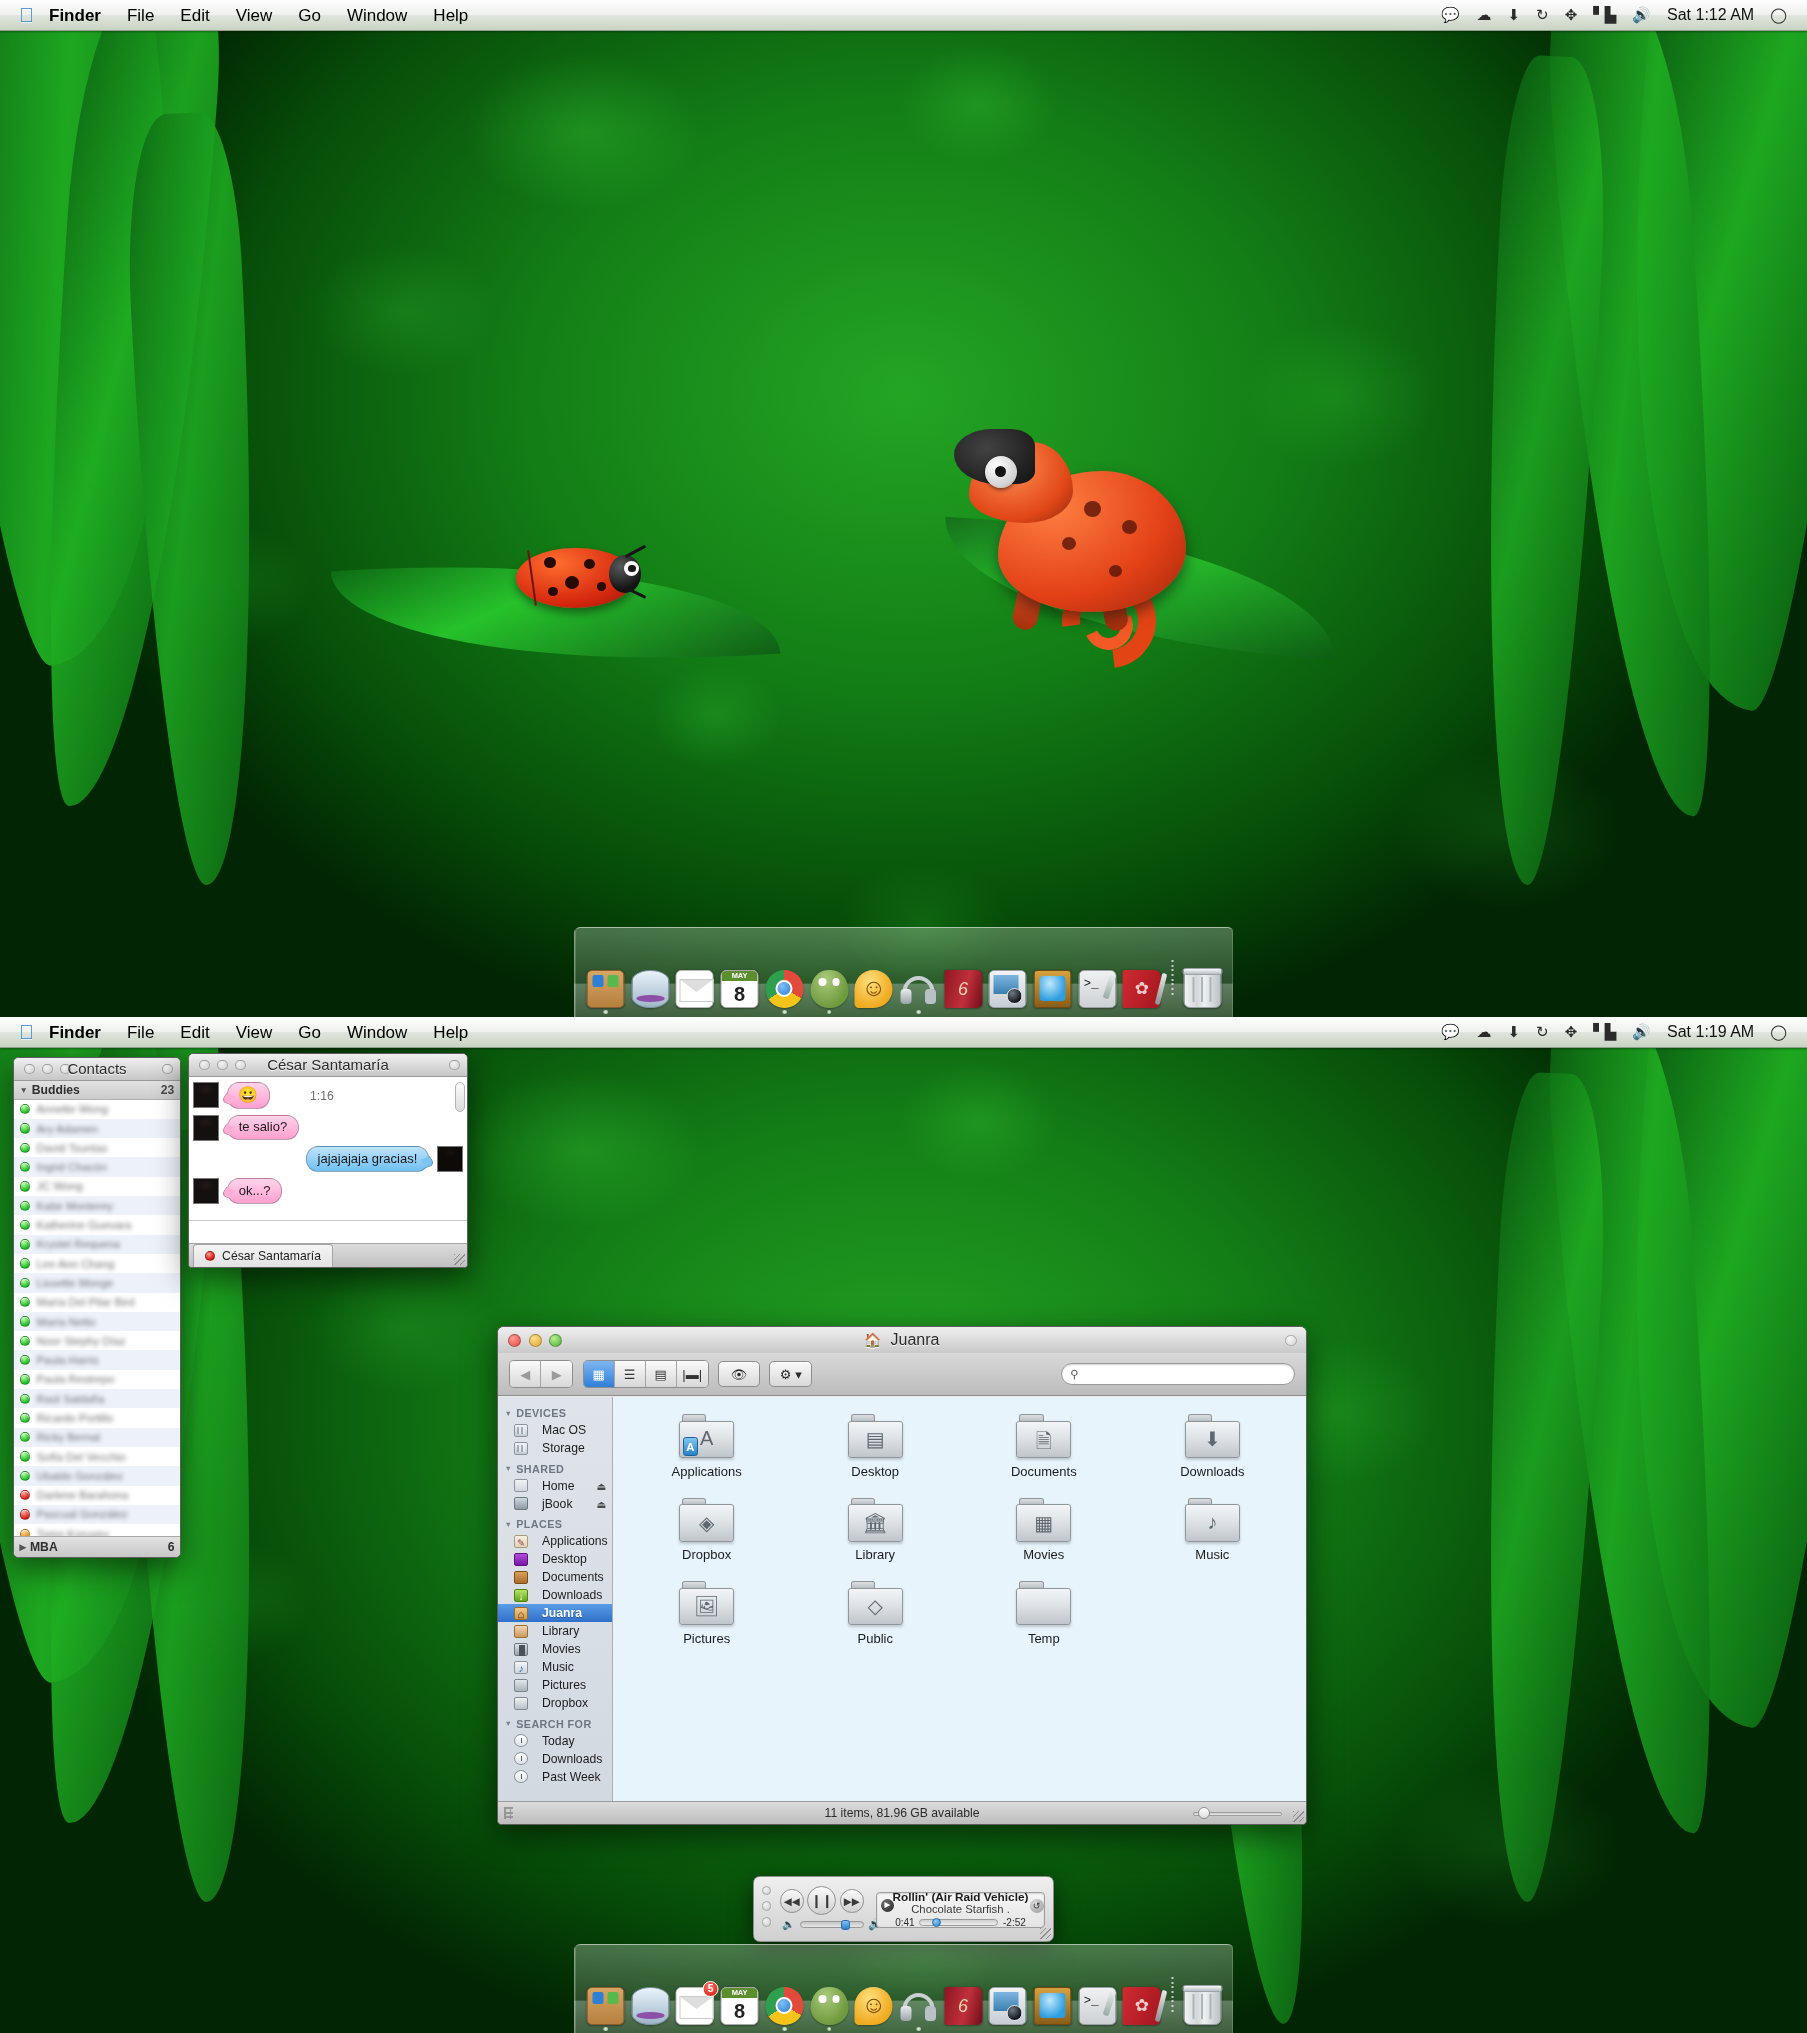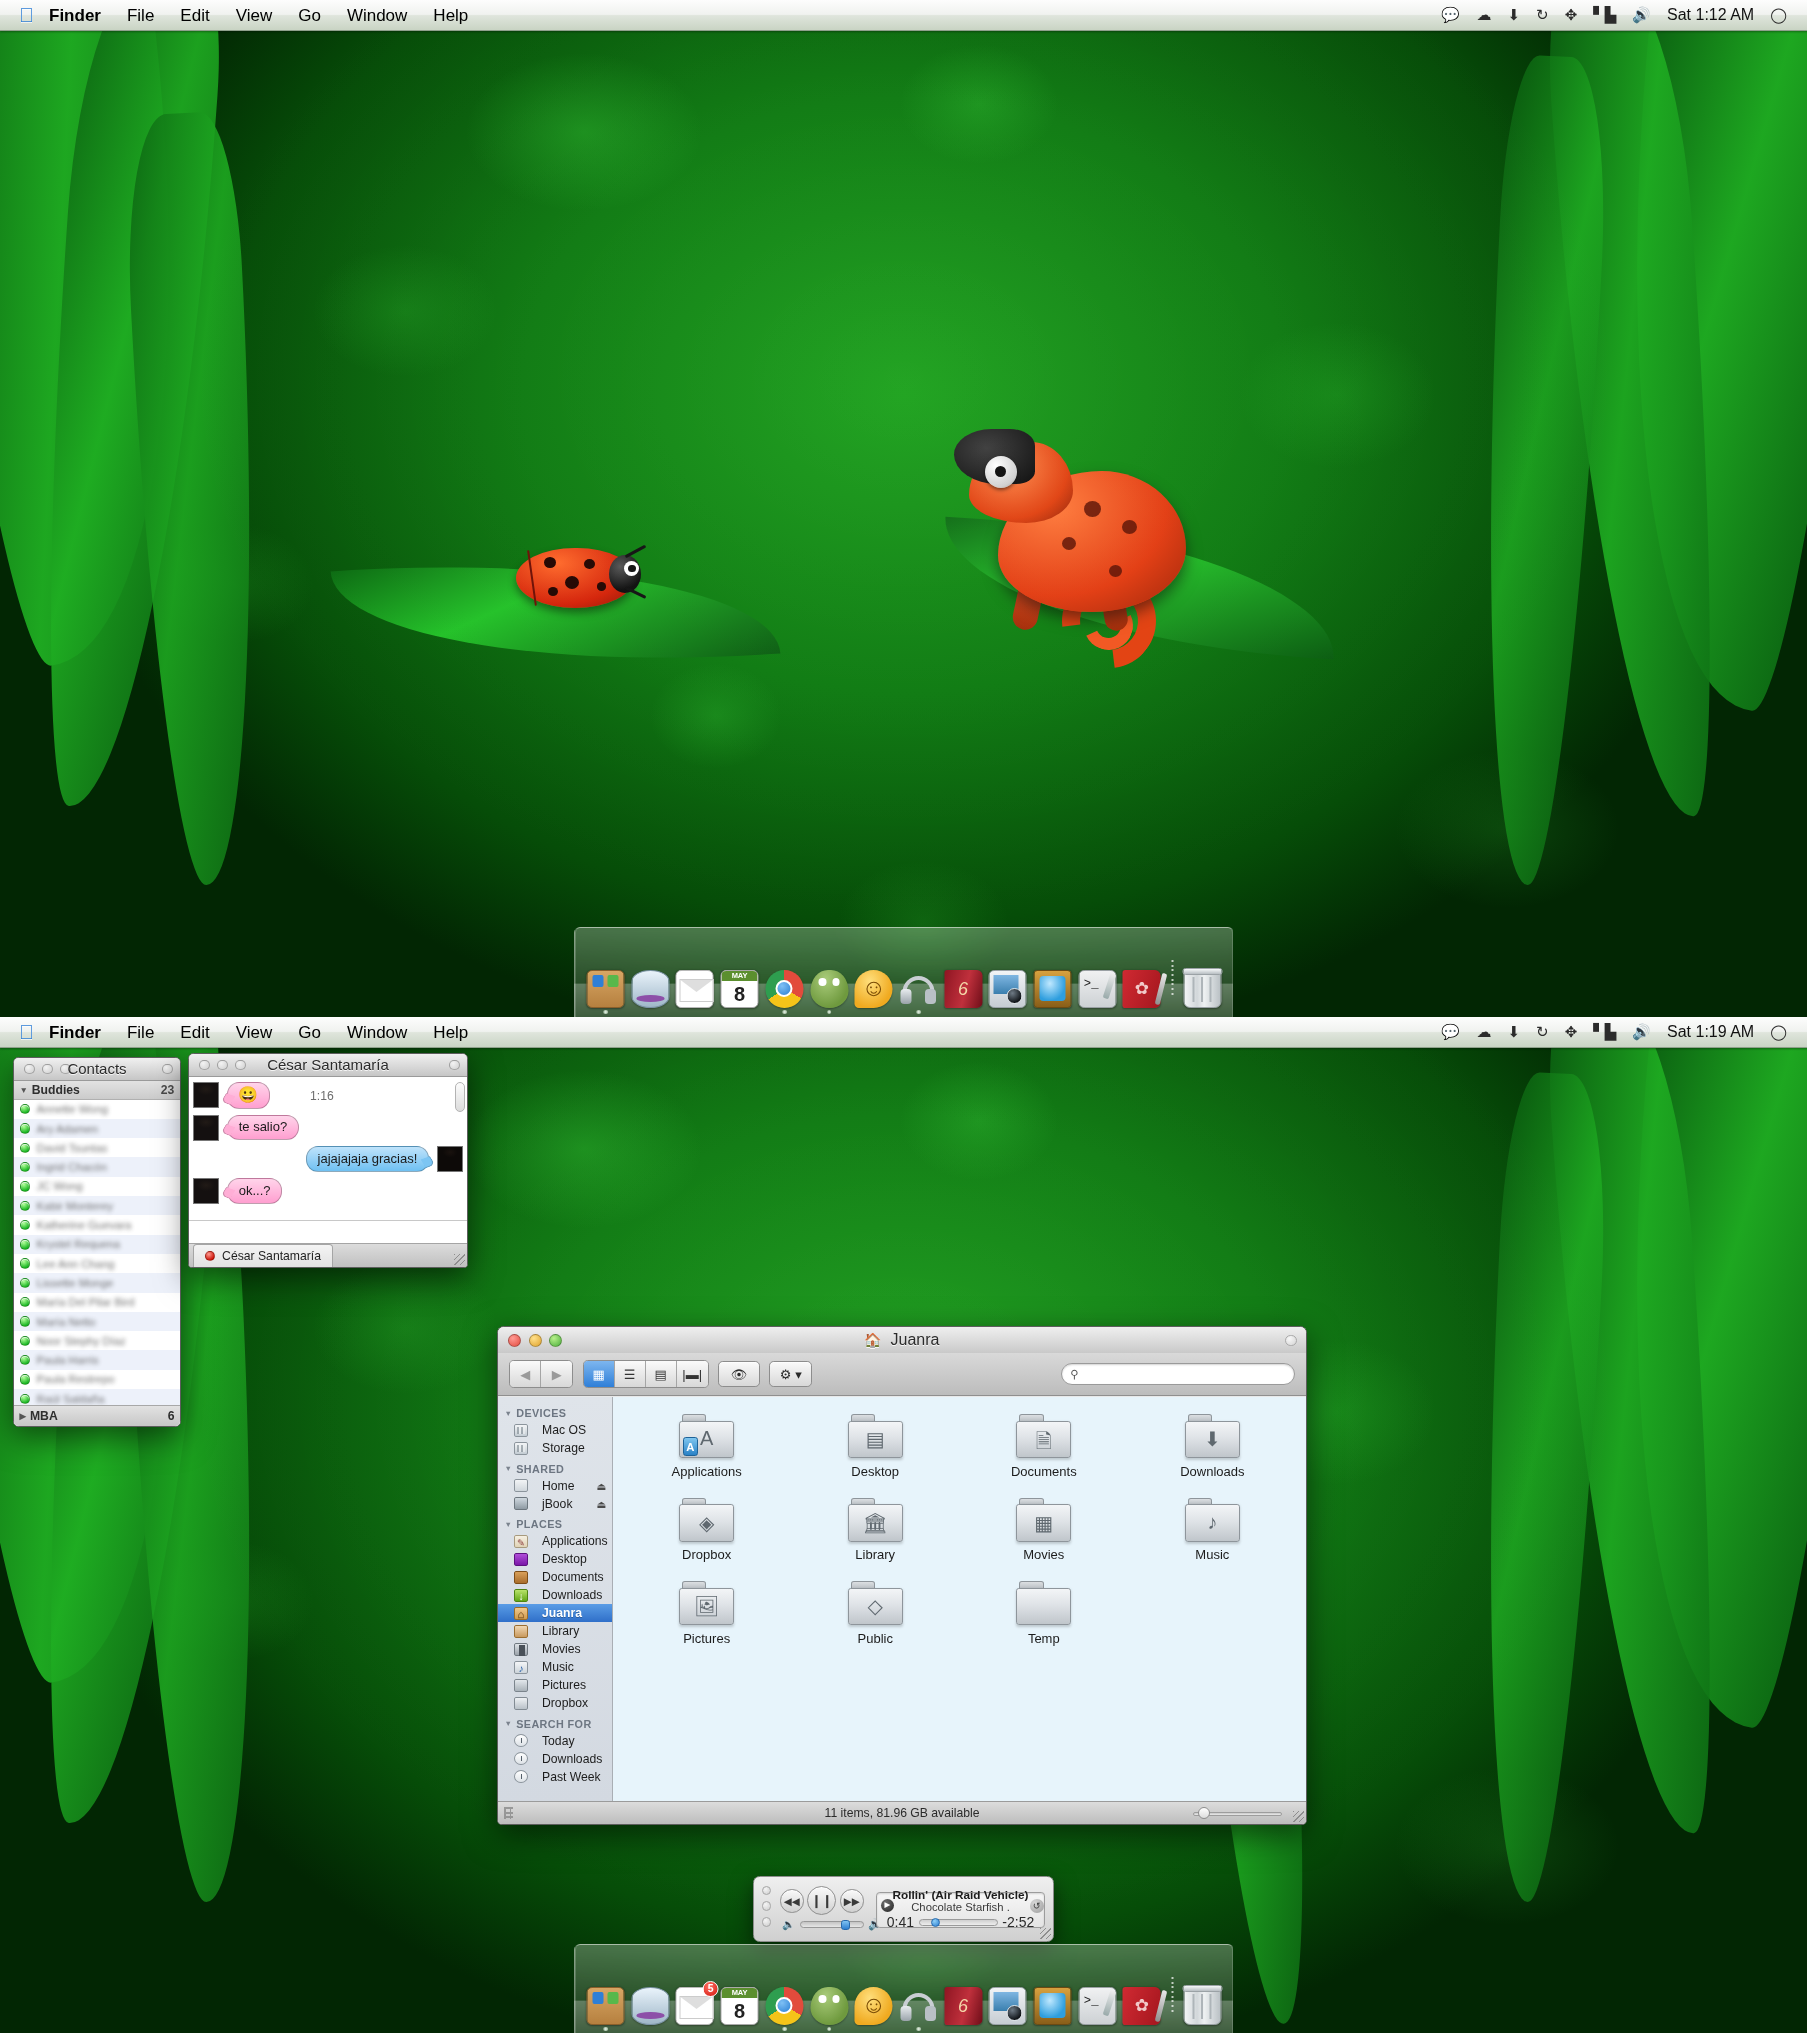--- a/index.html
+++ b/index.html
@@ -171,21 +171,21 @@
   .light { width:13px; height:13px; border-radius:50%; border:0.9px solid rgba(0,0,0,.28); }
   .light.red { background: radial-gradient(circle at 35% 30%, #ff9a93, #e34b3f); }
   .light.yellow { background: radial-gradient(circle at 35% 30%, #ffe08a, #e0a32d); }
   .light.green { background: radial-gradient(circle at 35% 30%, #b7f08a, #4caf3c); }
   .light.off { background: radial-gradient(circle at 35% 30%, #f3f3f3, #cfcfcf); }
   .win-title { position:absolute; left:0; right:0; text-align:center; font-size:16px; color:#2b2b2b;
     text-shadow:0 0.9px 0 rgba(255,255,255,.8); pointer-events:none; }
   .win-title.small { font-size:15px; }
 
   
-  #contacts-window { left:13px; top:1057px; width:168px; height:370px; border-radius:5.6px; }
+  #contacts-window { left:13px; top:1057px; width:168px; height:501px; border-radius:5.6px; }
   #contacts-window .titlebar { height:22.6px; }
   #contacts-window .lights .light { width:10.4px; height:10.4px; }
   .group-header { height:19px; background: linear-gradient(#e2e2e2,#cbcbcb); border-bottom:0.9px solid #b0b0b0;
     display:flex; align-items:center; padding:0 5.6px; font-size:12.2px; font-weight:bold; color:#2f2f2f; }
   .group-header .cnt { margin-left:auto; color:#4a4a4a; font-weight:bold; }
   .tri { margin-right:3.8px; font-size:8.5px; color:#555; }
   .buddy-list { background:#fff; overflow:hidden; }
   .buddy { display:flex; align-items:center; height:19.3px; padding:0 5.6px; font-size:11.3px; color:#3a3a3a; }
   .buddy:nth-child(even) { background:#edf1fa; }
   .status-dot { width:10.4px; height:10.4px; border-radius:50%; margin-right:6.6px; flex:0 0 auto;
@@ -338,21 +338,21 @@
   .tbtn.lg { width:29px; height:29px; font-size:13px; }
   .mini-vol { position:absolute; left:28px; top:41px; display:flex; align-items:center; gap:4.7px; }
   .vol-track { width:64px; height:7.5px; border-radius:3.8px; background: linear-gradient(#c4c4c4,#e6e6e6); border:0.9px solid #989898; position:relative; }
   .vol-knob { position:absolute; left:40px; top:-1.9px; width:9.4px; height:10.4px; border-radius:2.8px;
     background: linear-gradient(#7fc3f2,#2f7fd0); border:0.9px solid #2569ad; }
   .mini-info { position:absolute; left:122px; top:8.5px; width:169px; height:36px;
     background: linear-gradient(#f6f6f6,#e4e4e4); border:0.9px solid #9c9c9c; border-radius:3.8px;
     display:flex; align-items:center; justify-content:center; flex-direction:column; box-shadow: inset 0 0.9px 1.9px rgba(0,0,0,.14); margin-top: 6px;}
   .mi-title { font-size:11.8px; font-weight:bold; color:#1b1b1b; line-height:1.05; }
   .mi-artist { font-size:11.3px; color:#3a3a3a; line-height:1.2; }
-  .mi-times { display:flex; align-items:center; gap:4.7px; font-size:14px; color:#2b2b2b;text-align:right; }
+  .mi-times { display:flex; align-items:center; gap:4.7px; font-size:10px; color:#2b2b2b;text-align:right; }
   .mi-bar { width:79px; height:7.5px; border-radius:3.8px; background: linear-gradient(#cfcfcf,#ededed); border:0.9px solid #9a9a9a; position:relative; }
   .mi-bar .k { position:absolute; left:11.3px; top:-1.9px; width:9.4px; height:9.4px; border-radius:50%;
     background: radial-gradient(circle at 35% 30%, #8fd0f7, #2a7cd0); border:0.9px solid #2569ad; }
   .mi-icon-l { position:absolute; left:127px; top:21.7px; width:13px; height:13px; border-radius:50%;
     background: radial-gradient(circle at 35% 30%, #6f6f6f, #222); color:#fff; font-size:7.5px; text-align:center; line-height:12.2px; }
   .mi-icon-r { position:absolute; right:9.4px; top:21.7px; width:14px; height:14px; border-radius:50%;
     background: radial-gradient(circle at 35% 30%, #d8d8d8, #9a9a9a); color:#3a3a3a; font-size:9.4px; text-align:center; line-height:13px; }
 </style>
 </head>
 <body>

